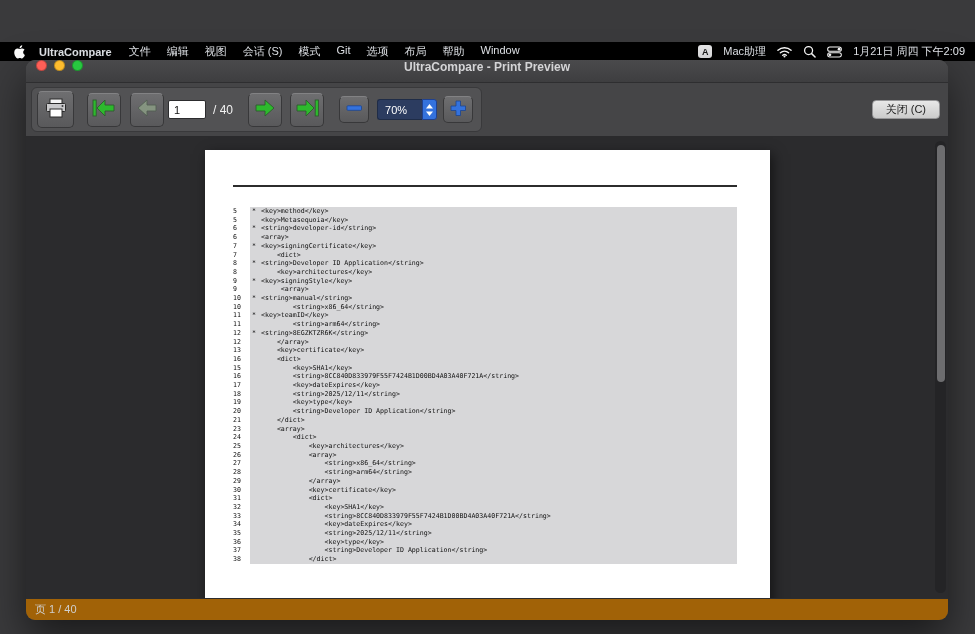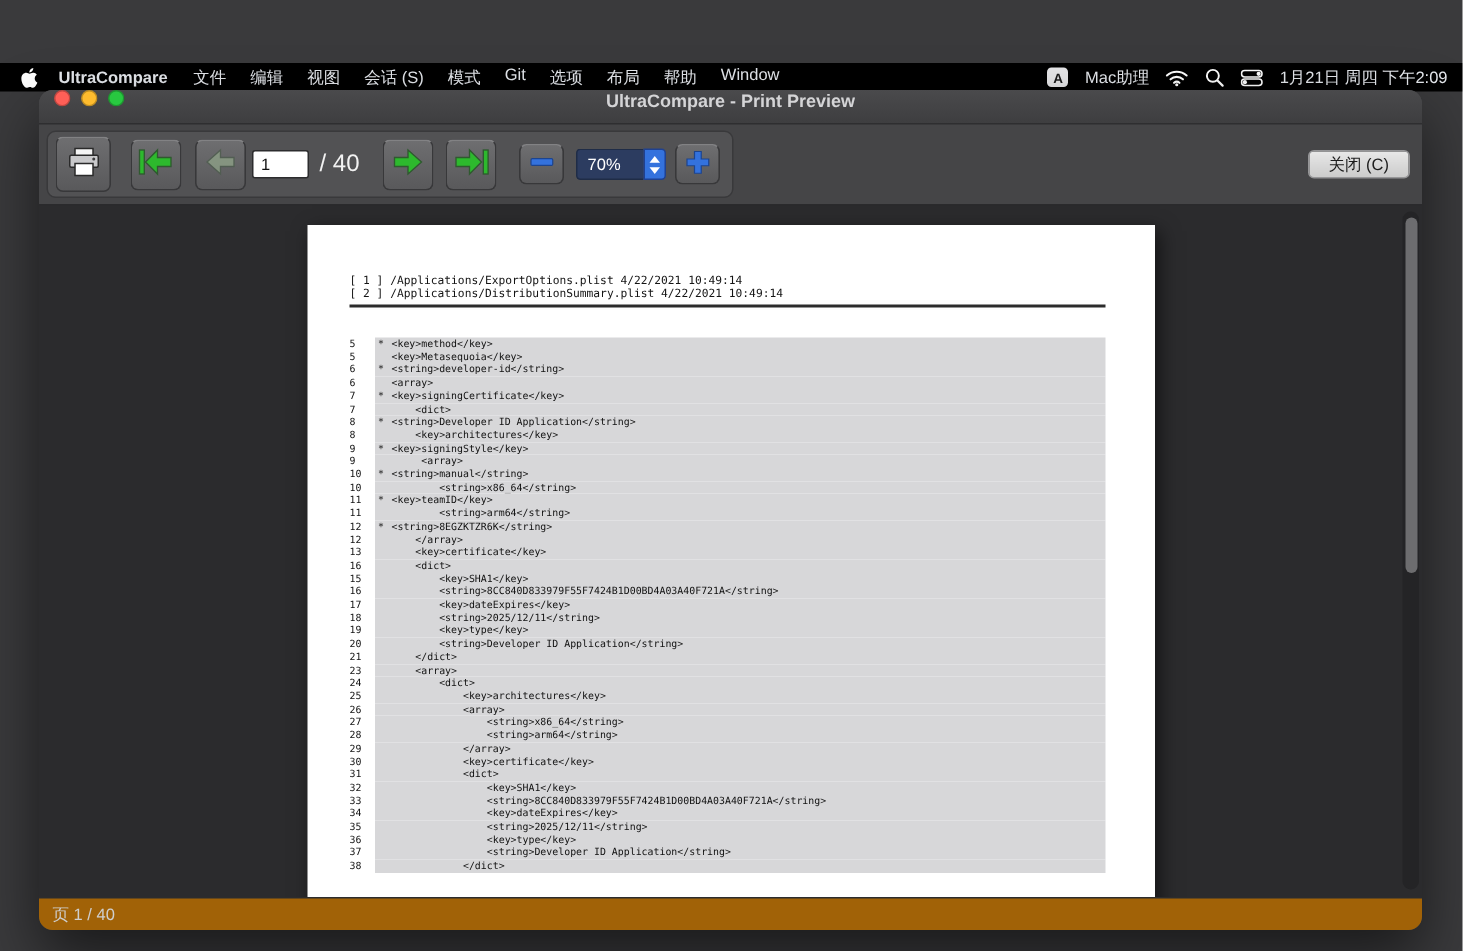--- a/index.html
+++ b/index.html
@@ -42,21 +42,21 @@
   .tbtn.nav.disabled { color:var(--accent_green_disabled,#90a489); }
   .tbtn.nav.disabled svg { opacity:.75; }
   .mprev { margin-left:9px; }
   .mnext { margin-left:15px; }
   .mlast { margin-left:8px; }
   .tbtn.small { width:30px; height:27px; color:var(--accent_blue,#3472dd); }
   .mzoomout { margin-left:15px; }
   .mzoomin { margin-left:6px; }
   .pageinput { margin-left:4px; width:38px; height:19px; background:#fff; border:1px solid #2c2c2e; border-radius:2px;
                font-size:11px; padding:0 5px; color:#111; font-family:inherit; }
-  .pagetotal { margin-left:7px; color:#f2f2f2; font-size:16px; white-space:nowrap; }
+  .pagetotal { margin-left:7px; color:#f2f2f2; font-size:12px; white-space:nowrap; }
   .zoomsel { display:flex; height:21px; margin-left:8px; cursor:pointer; }
   .zoomval { background:#2c3c60; border:1px solid #1f2c47; border-right:none; border-radius:3px 0 0 3px; color:#fff;
              font-size:11px; height:21px; width:45px; display:flex; align-items:center; padding-left:7px; }
   .stepper { width:15px; height:21px; background:var(--accent_blue,#3a72d8); border:1px solid #1f4190;
              border-radius:0 3px 3px 0; display:flex; align-items:center; justify-content:center; }
   .closebtn { margin-left:auto; background:linear-gradient(#e8e8e8,#cbcbcb); color:#1c1c1c; border:1px solid #969698;
               border-radius:4px; font-size:11px; height:19px; padding:0 13px; cursor:pointer; font-family:inherit; white-space:nowrap; }
 
   
   .preview { position:relative; height:462px; background:#2b2b2d; border-top:1px solid #2a2a2c; overflow:hidden; }
@@ -211,25 +211,20 @@
                 <path d="M7 2 h4.5 v5 H16.5 v4.5 H11.5 v5 H7 v-5 H2 V7 h5 z" fill="currentColor" stroke="#1c448f" stroke-width="0.8"></path>
               </svg>
           </span>
         </button>
       </div>
       <button class="closebtn">关闭 (C)</button>
     </div>
 
     <div class="preview">
       <div class="page">
-        <div class="hdr">
-
-        <div class="hdrline">[ 1 ] /Applications/ExportOptions.plist 4/22/2021 10:49:14</div>
-            <div class="hdrline">[ 2 ] /Applications/DistributionSummary.plist 4/22/2021 10:49:14</div>
-          </div>
         <div class="rule"></div>
         <div class="code">
 
             <div class="crow">
               <span class="ln">5</span>
               <span class="grayband">
                 <span class="mk">*</span>
                 <span class="tx">&lt;key&gt;method&lt;/key&gt;</span>
               </span>
             </div>

